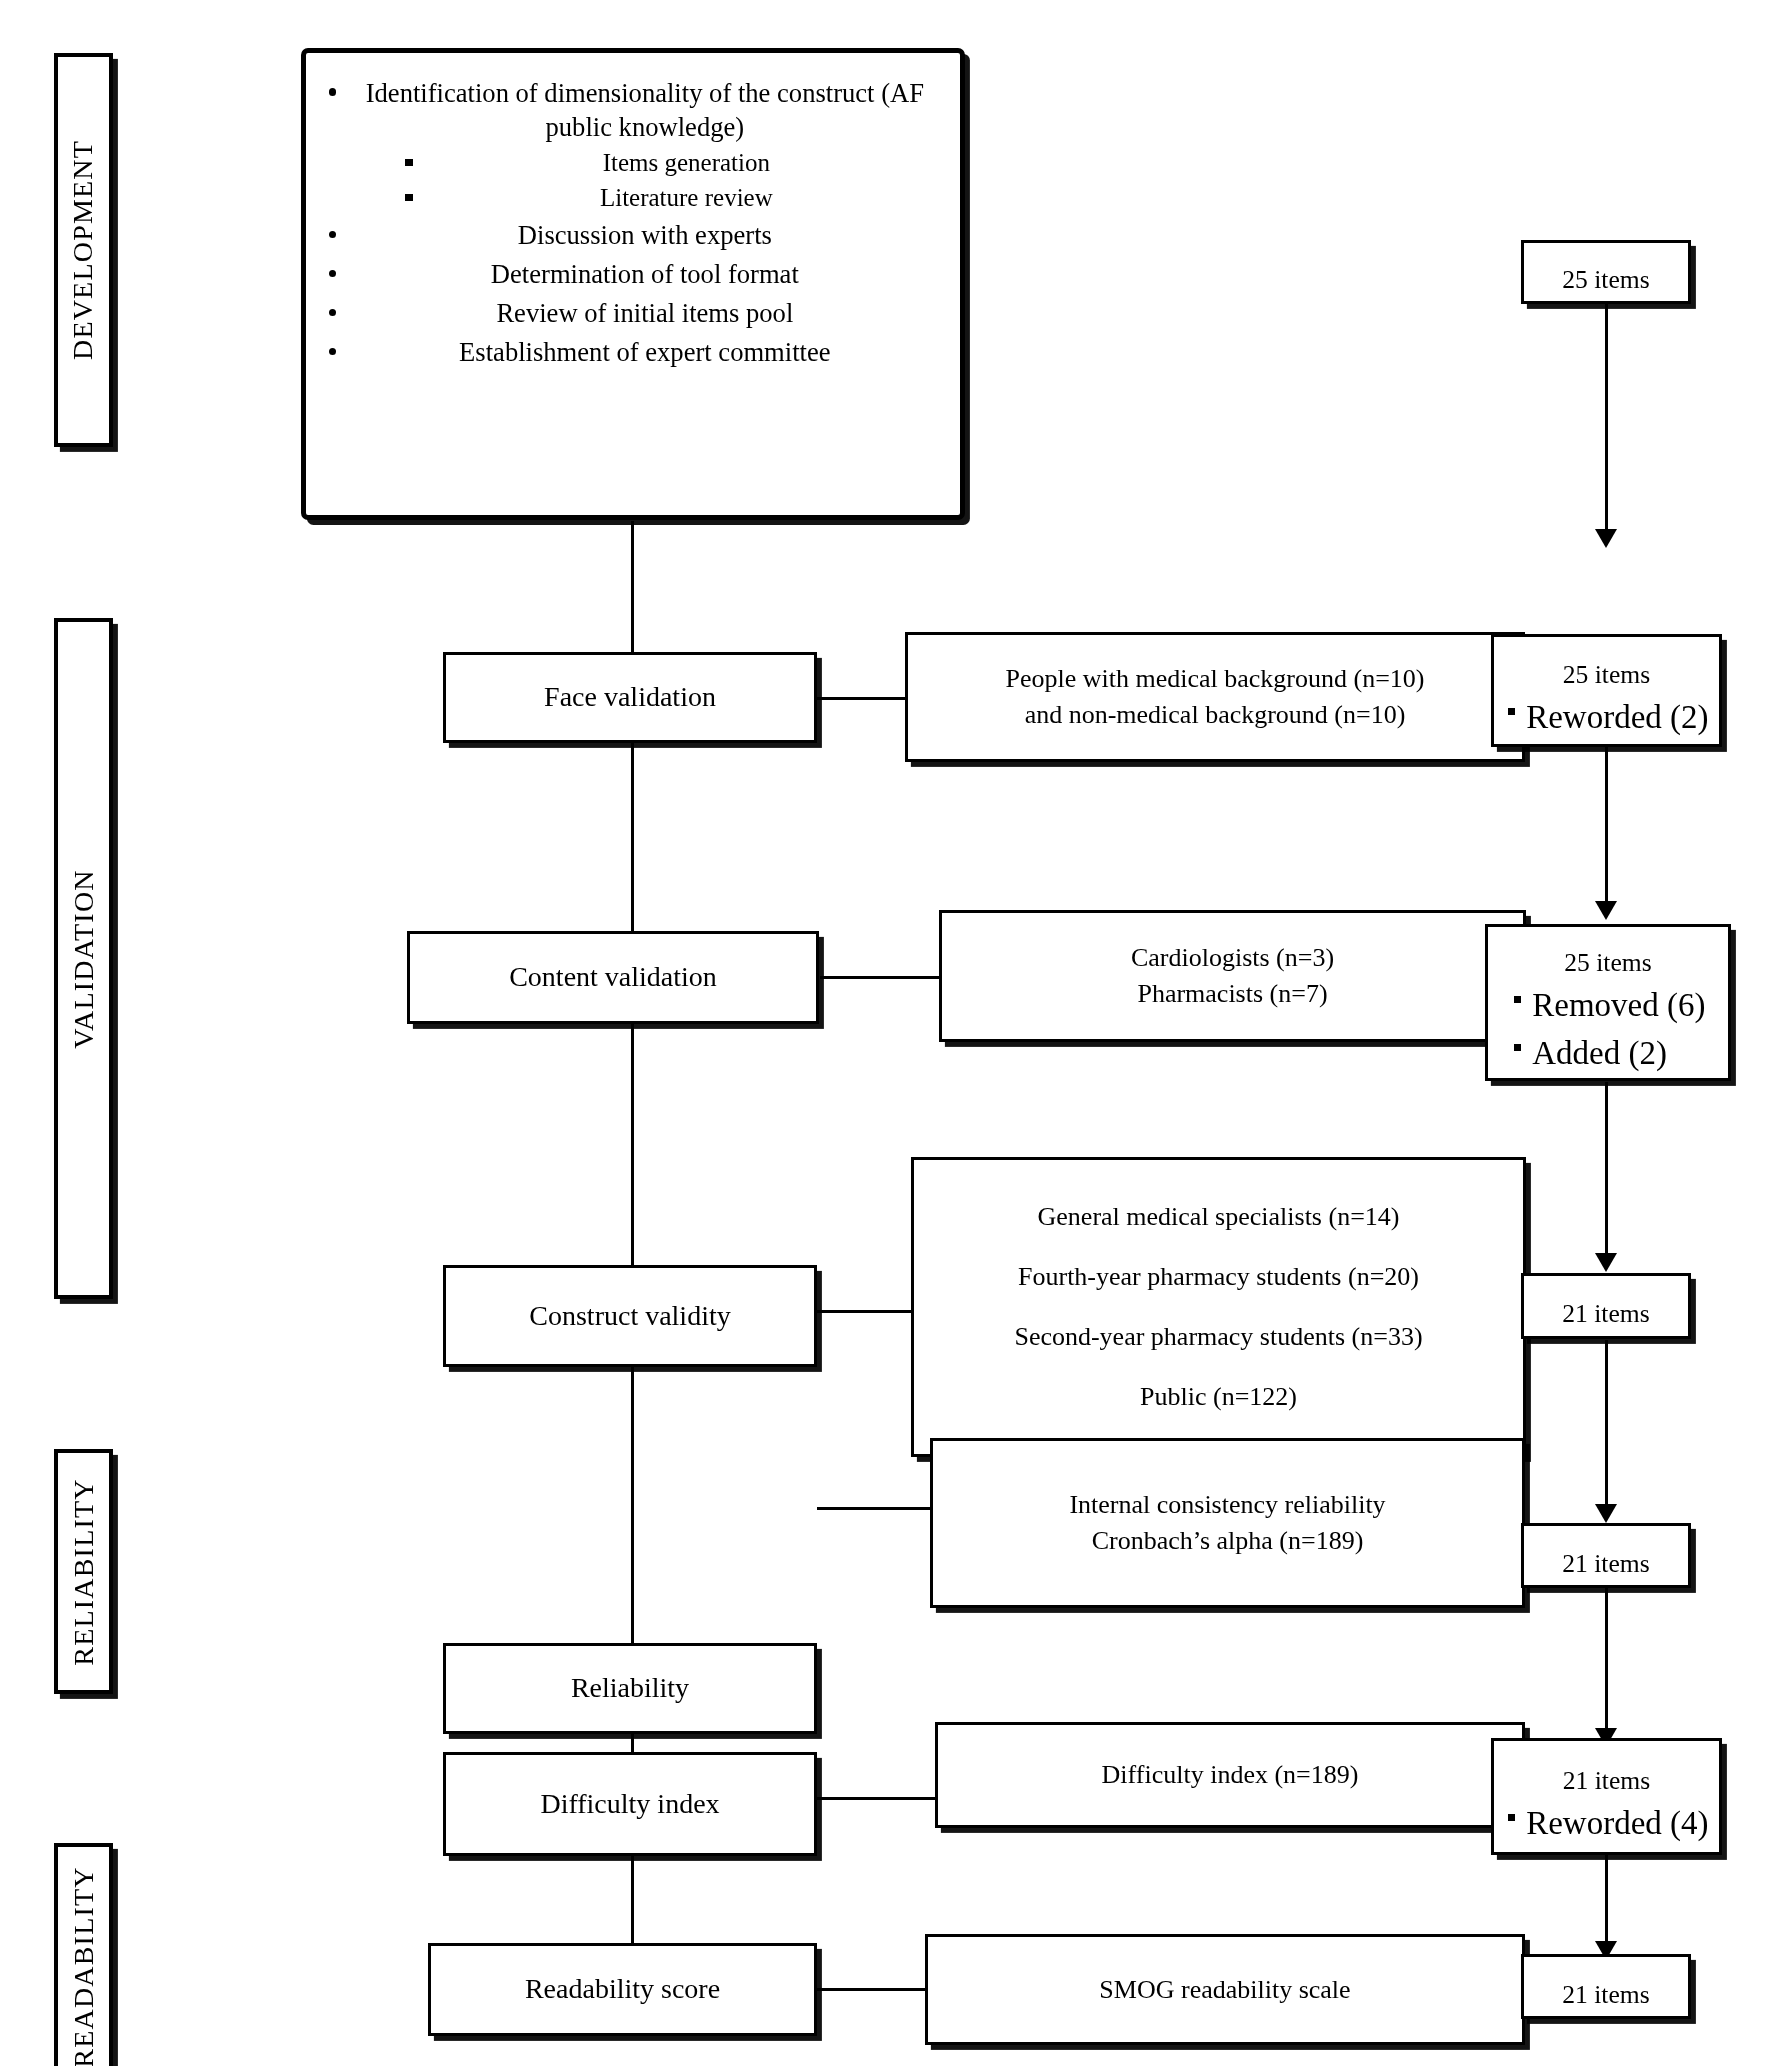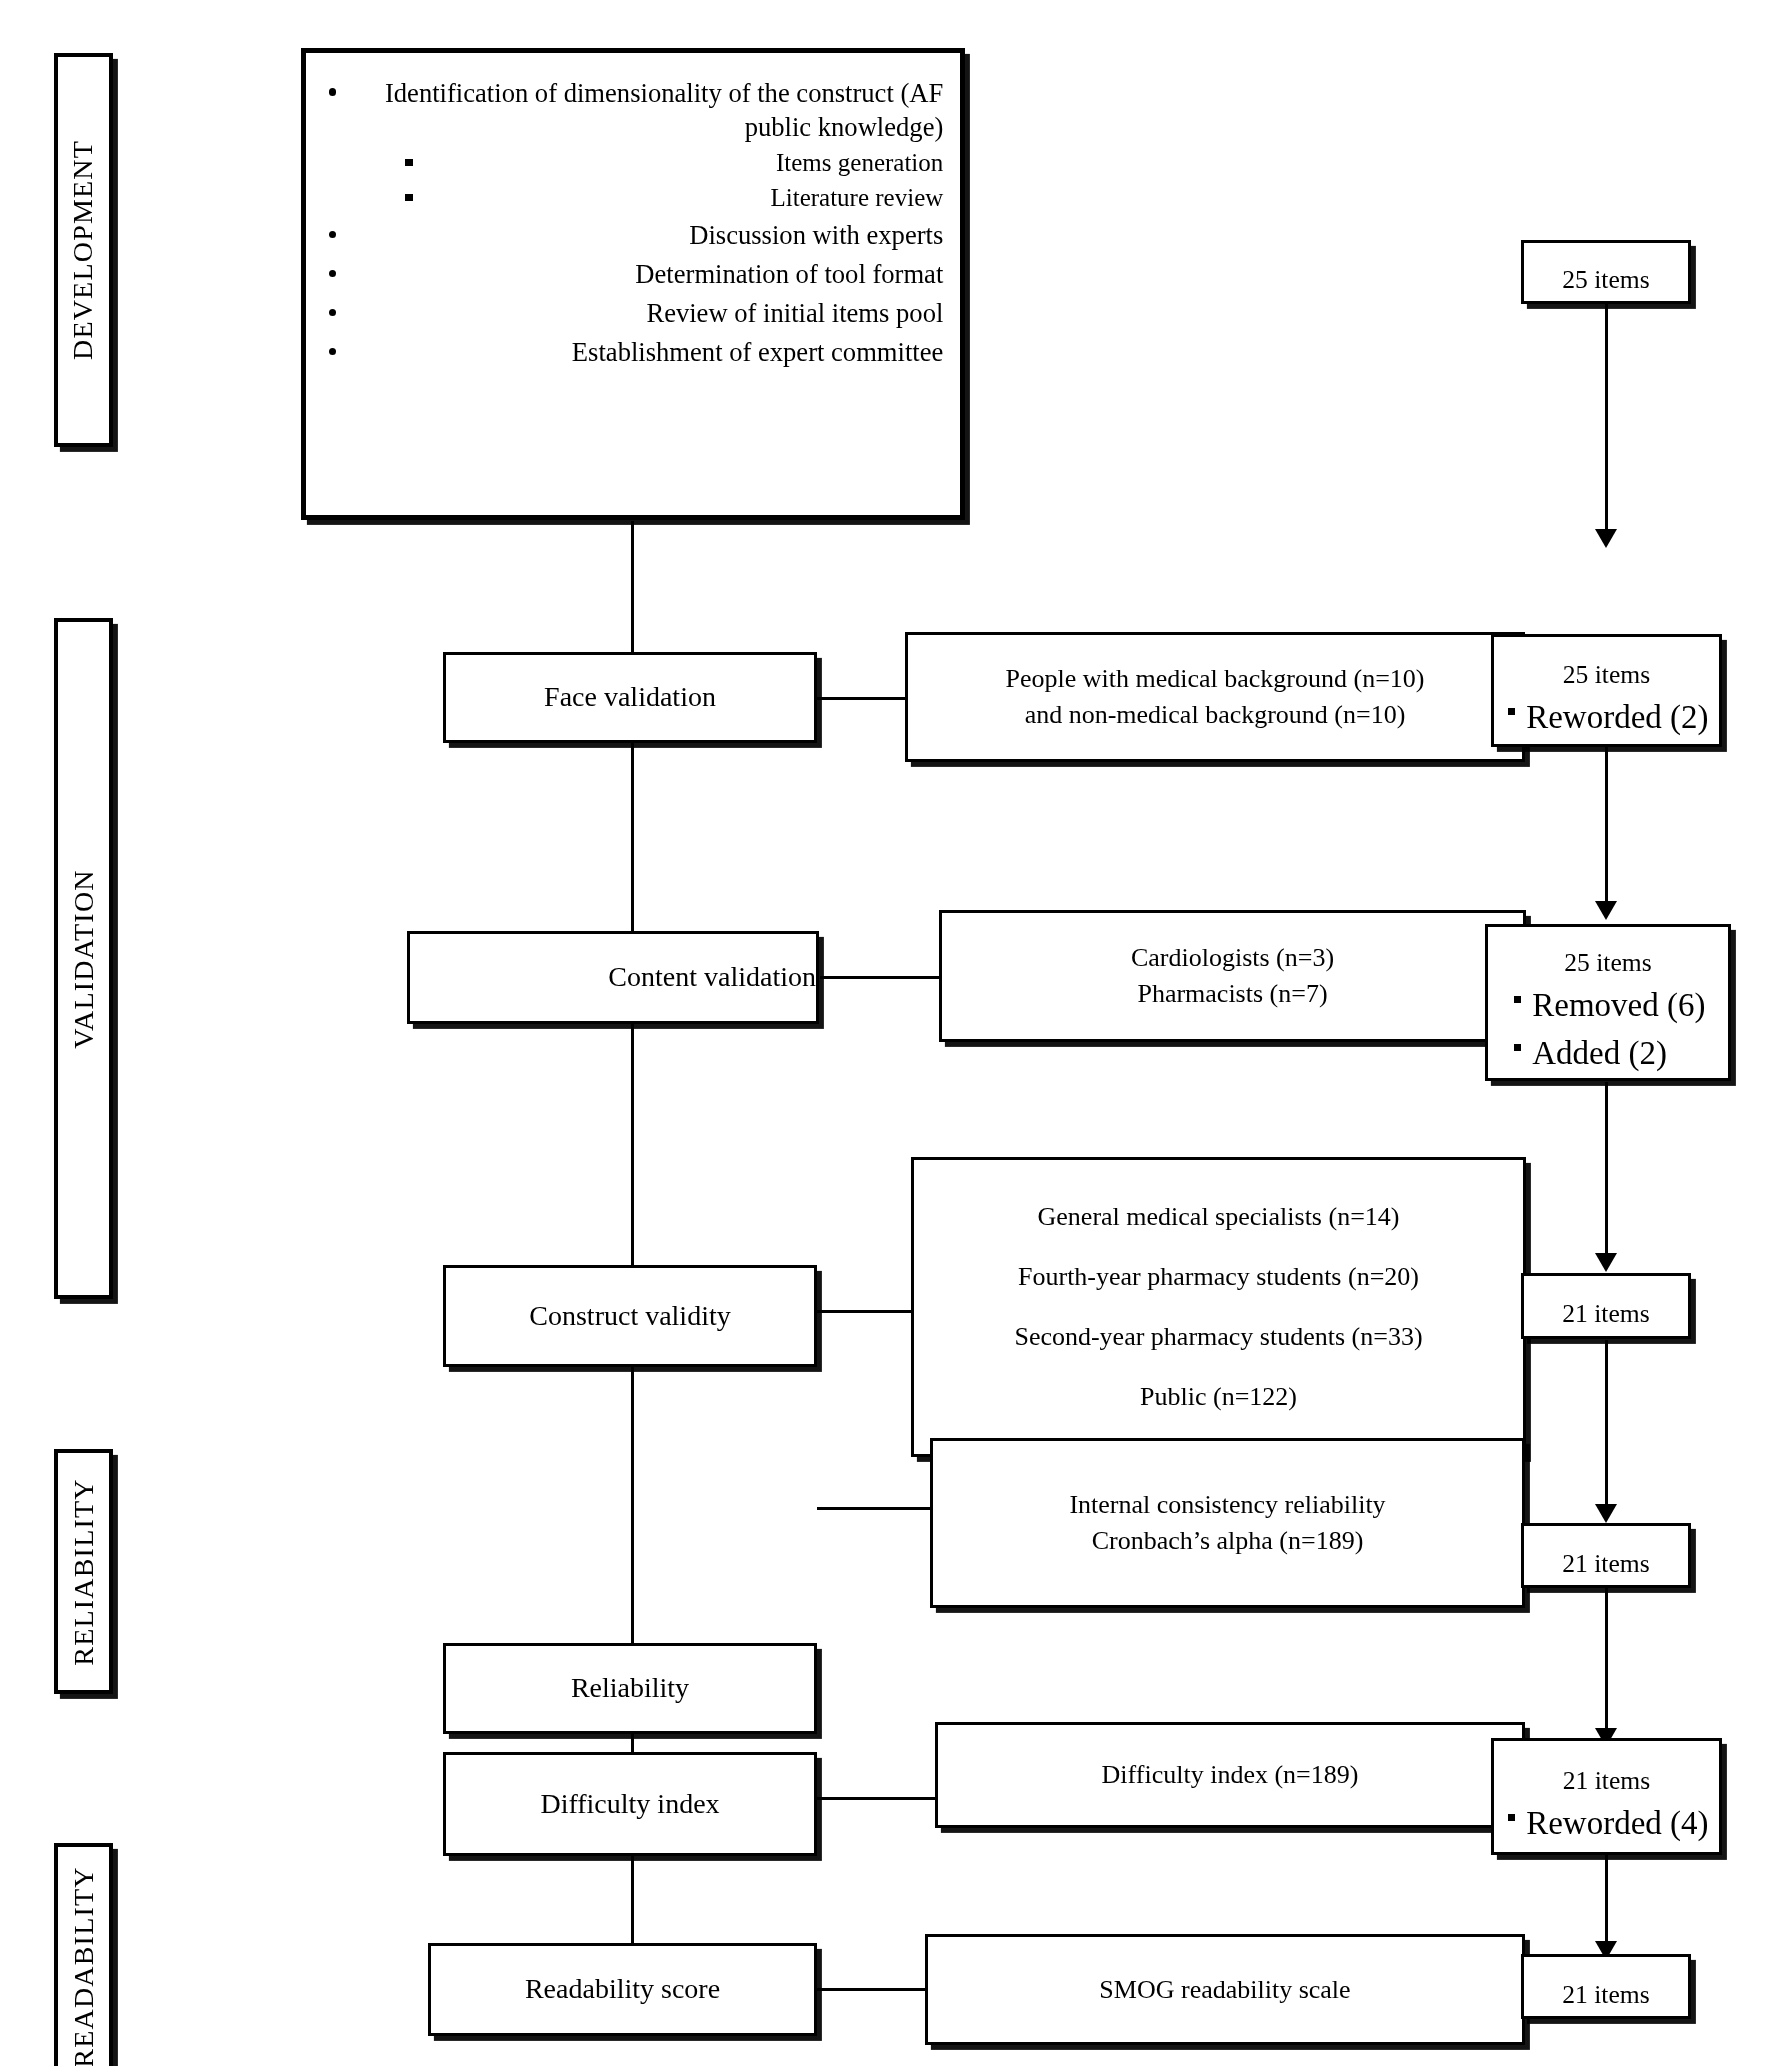--- a/index.html
+++ b/index.html
@@ -51,21 +51,22 @@
     letter-spacing: 1.2px;
     font-size: 28px;
     line-height: 1;
   }
 
   
   .devlist {
     align-items: stretch;
     justify-content: flex-start;
     padding: 22.6px 16.7px 14.8px 19.7px;
-    text-align: right;
+    text-align: center;
+    border-radius: 7px;
   }
   .devlist ul {
     margin: 0;
     padding: 0;
     list-style: none;
     width: 100%;
   }
   .devlist li.lvl1 {
     position: relative;
     padding-left: 20.7px;
@@ -216,21 +217,21 @@
 
   <div class="box stage" style="left:443px; top:652px; width:374px; height:91px;">
     <span>Face validation</span>
   </div>
   <div class="hline" style="left:817px; top:697px; width:91px;"></div>
   <div class="box desc" style="left:905px; top:632px; width:620px; height:130px;">
     <span class="line">People with medical background (n=10)</span>
     <span class="line">and non-medical background (n=10)</span>
   </div>
 
-  <div class="box stage" style="left:407px; top:931px; width:412px; height:93px;align-items:flex-end;">
+  <div class="box stage" style="left:407px; top:931px; width:412px; height:93px;">
     <span>Content validation</span>
   </div>
   <div class="hline" style="left:820px; top:976px; width:123px;"></div>
   <div class="box desc" style="left:939px; top:910px; width:587px; height:132px;">
     <span class="line">Cardiologists (n=3)</span>
     <span class="line">Pharmacists (n=7)</span>
   </div>
 
   <div class="box stage" style="left:443px; top:1265px; width:374px; height:102px;">
     <span>Construct validity</span>

